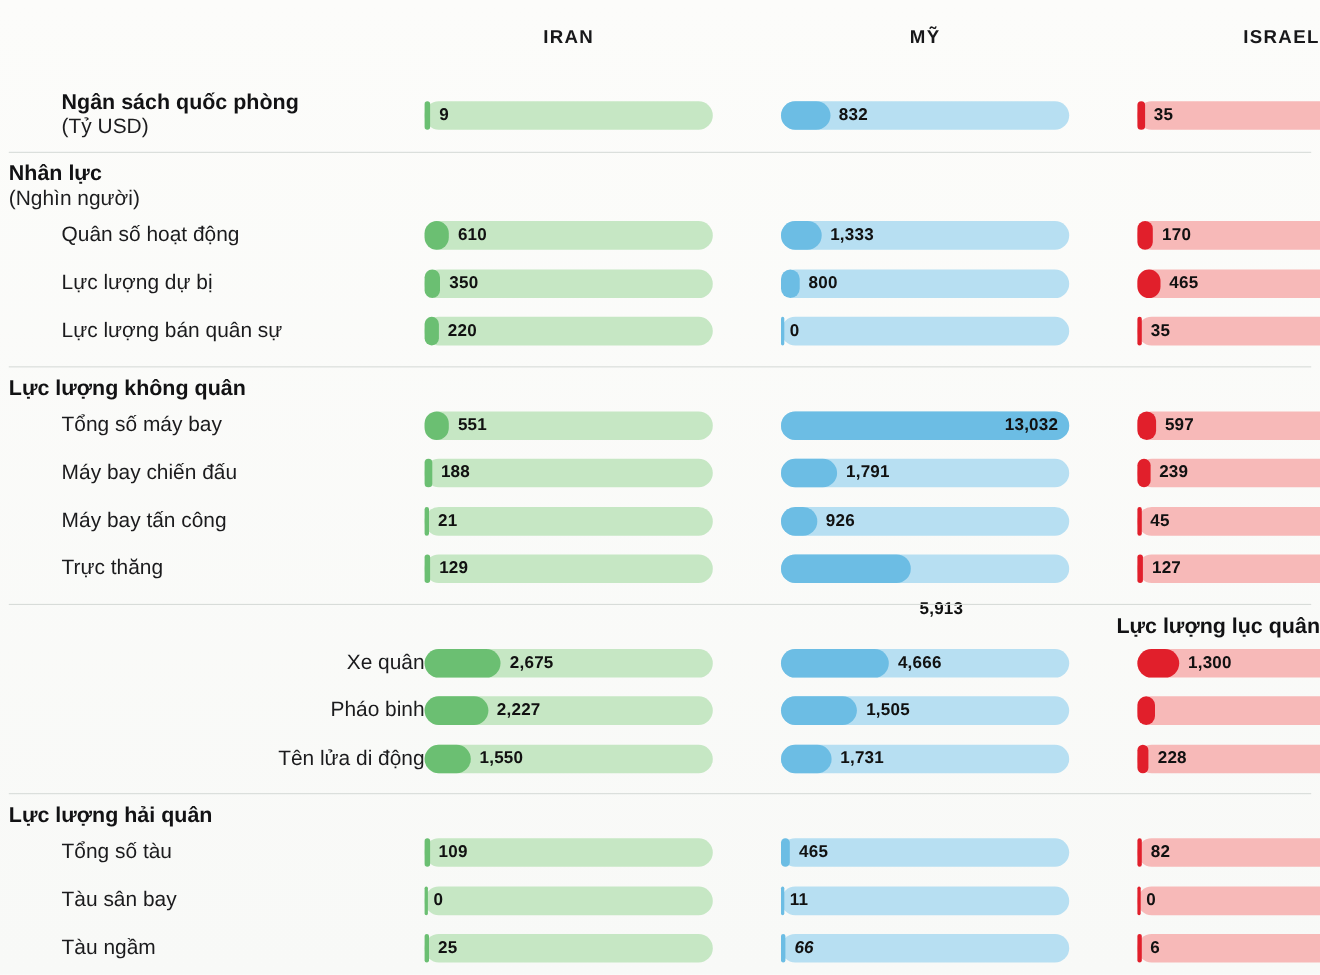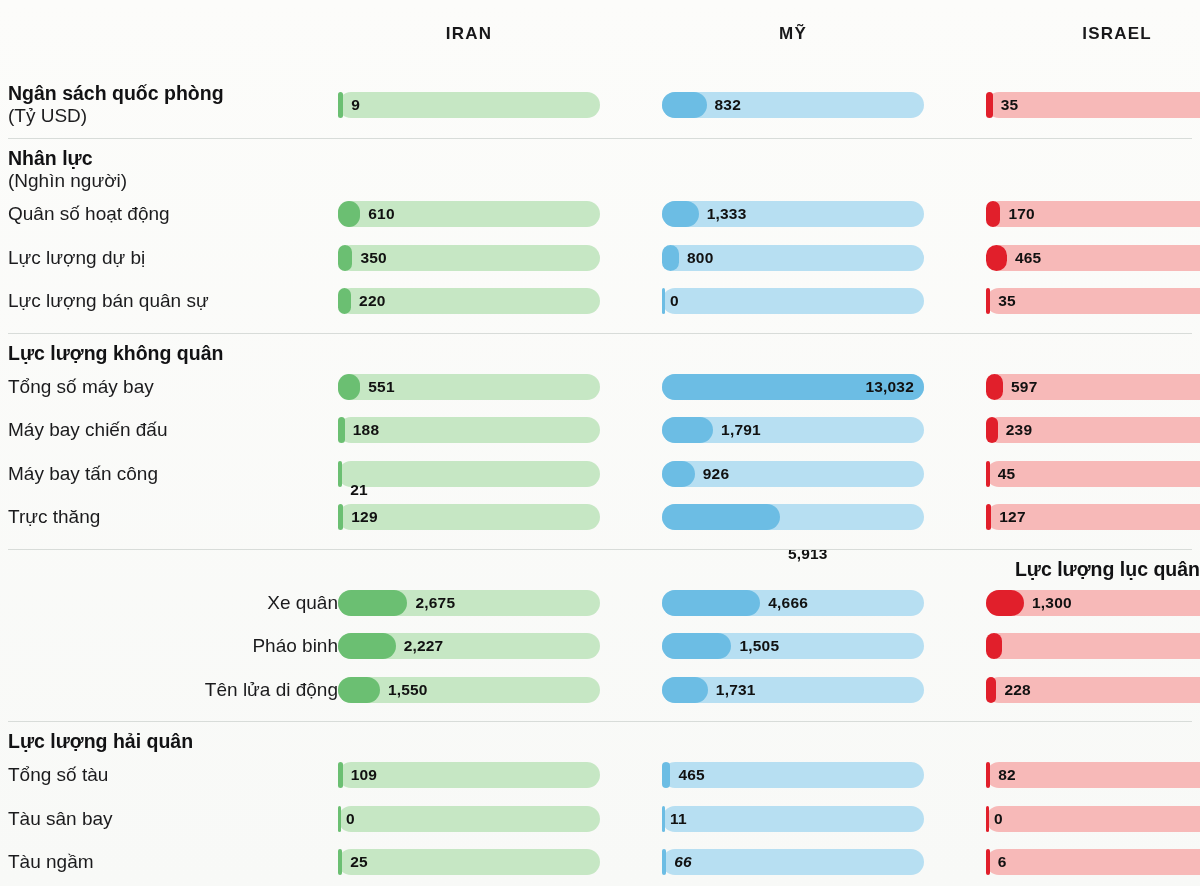--- a/index.html
+++ b/index.html
@@ -22,20 +22,21 @@
     height: 886px;
     position: relative;
     background: linear-gradient(180deg, #fcfcfa 0%, #f8f9f7 100%);
   }
 
   
   .row-grid {
     display: grid;
     grid-template-columns: 338px 262px 62px 262px 62px 262px;
     align-items: center;
+    padding-left: 48px;
   }
 
   
   .header {
     height: 72px;
   }
   .col-head {
     text-align: center;
     font-size: 17px;
     font-weight: 700;
@@ -322,21 +323,21 @@
               <div class="fill" style="width: 4.5%;"></div>
               <div class="bar-value" style="left: calc(4.5% + 8px);">239</div>
             </div>
           </div>
         </div>
         <div class="row-grid metric-row">
           <div class="metric-label">Máy bay tấn công</div>
           <div class="bar-cell c-iran">
             <div class="track">
               <div class="fill" style="width: 1.6%;"></div>
-              <div class="bar-value" style="left: calc(1.6% + 8px); margin-top: 16px;">21</div>
+              <div class="bar-value" style="left: calc(1.6% + 8px);">21</div>
             </div>
           </div>
           <div class="spacer"></div>
           <div class="bar-cell c-us">
             <div class="track">
               <div class="fill" style="width: 12.5%;"></div>
               <div class="bar-value" style="left: calc(12.5% + 8px);">926</div>
             </div>
           </div>
           <div class="spacer"></div>

